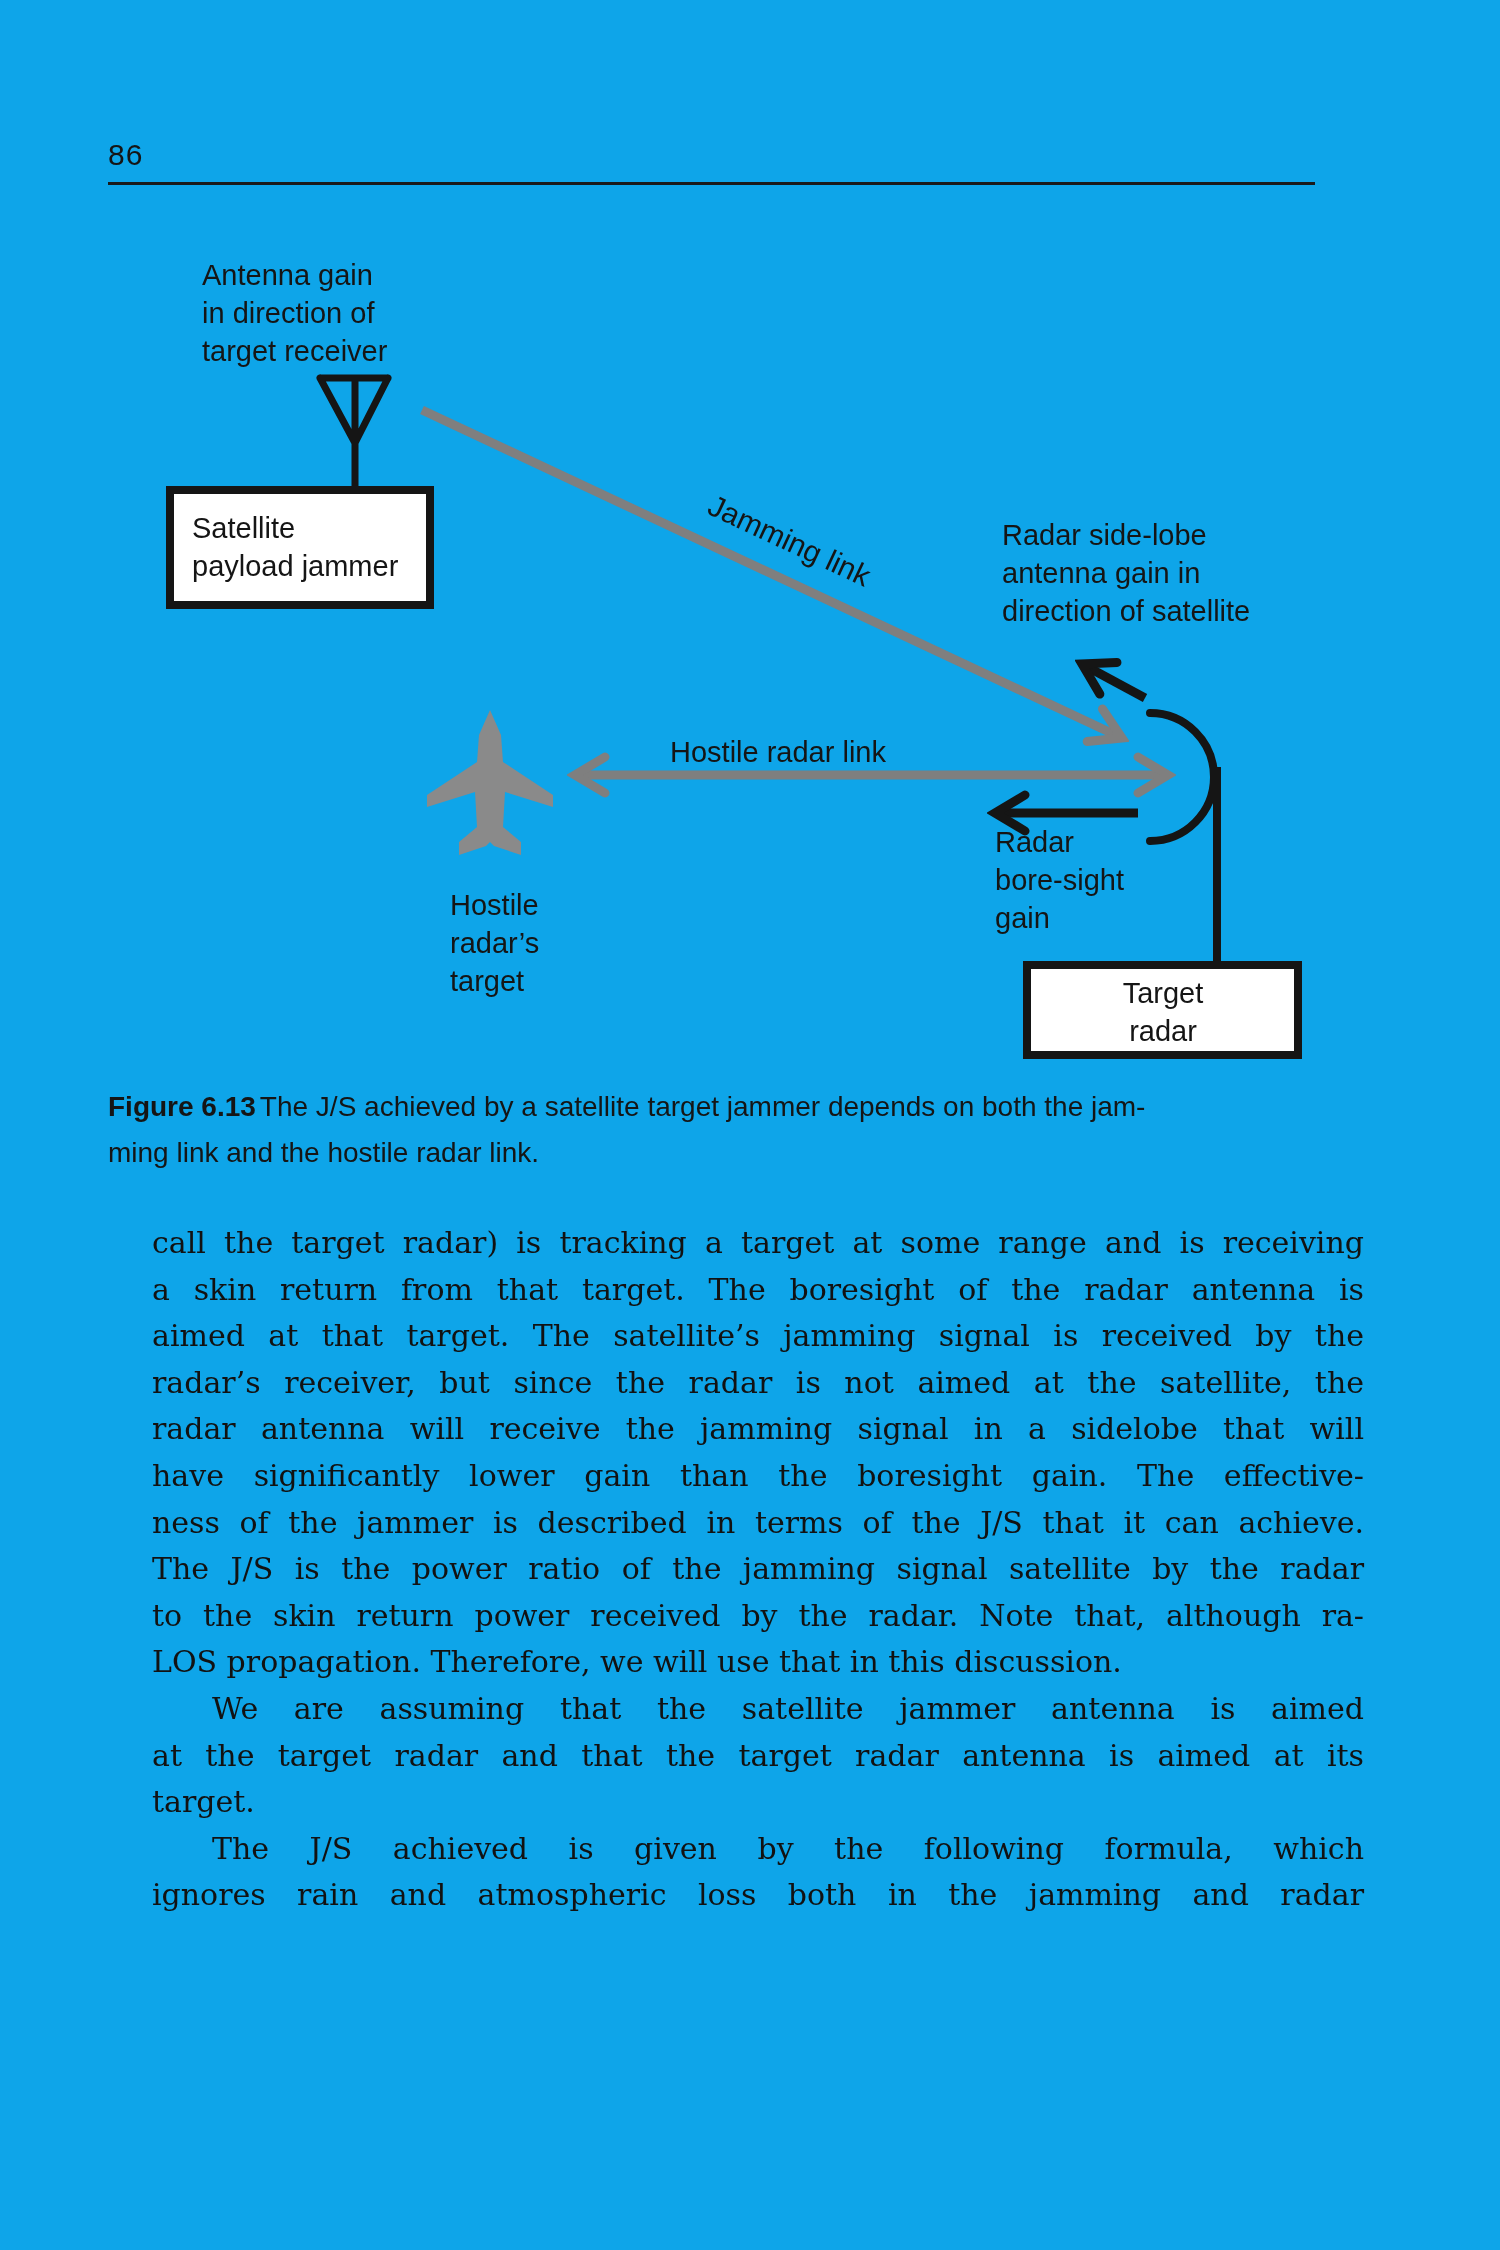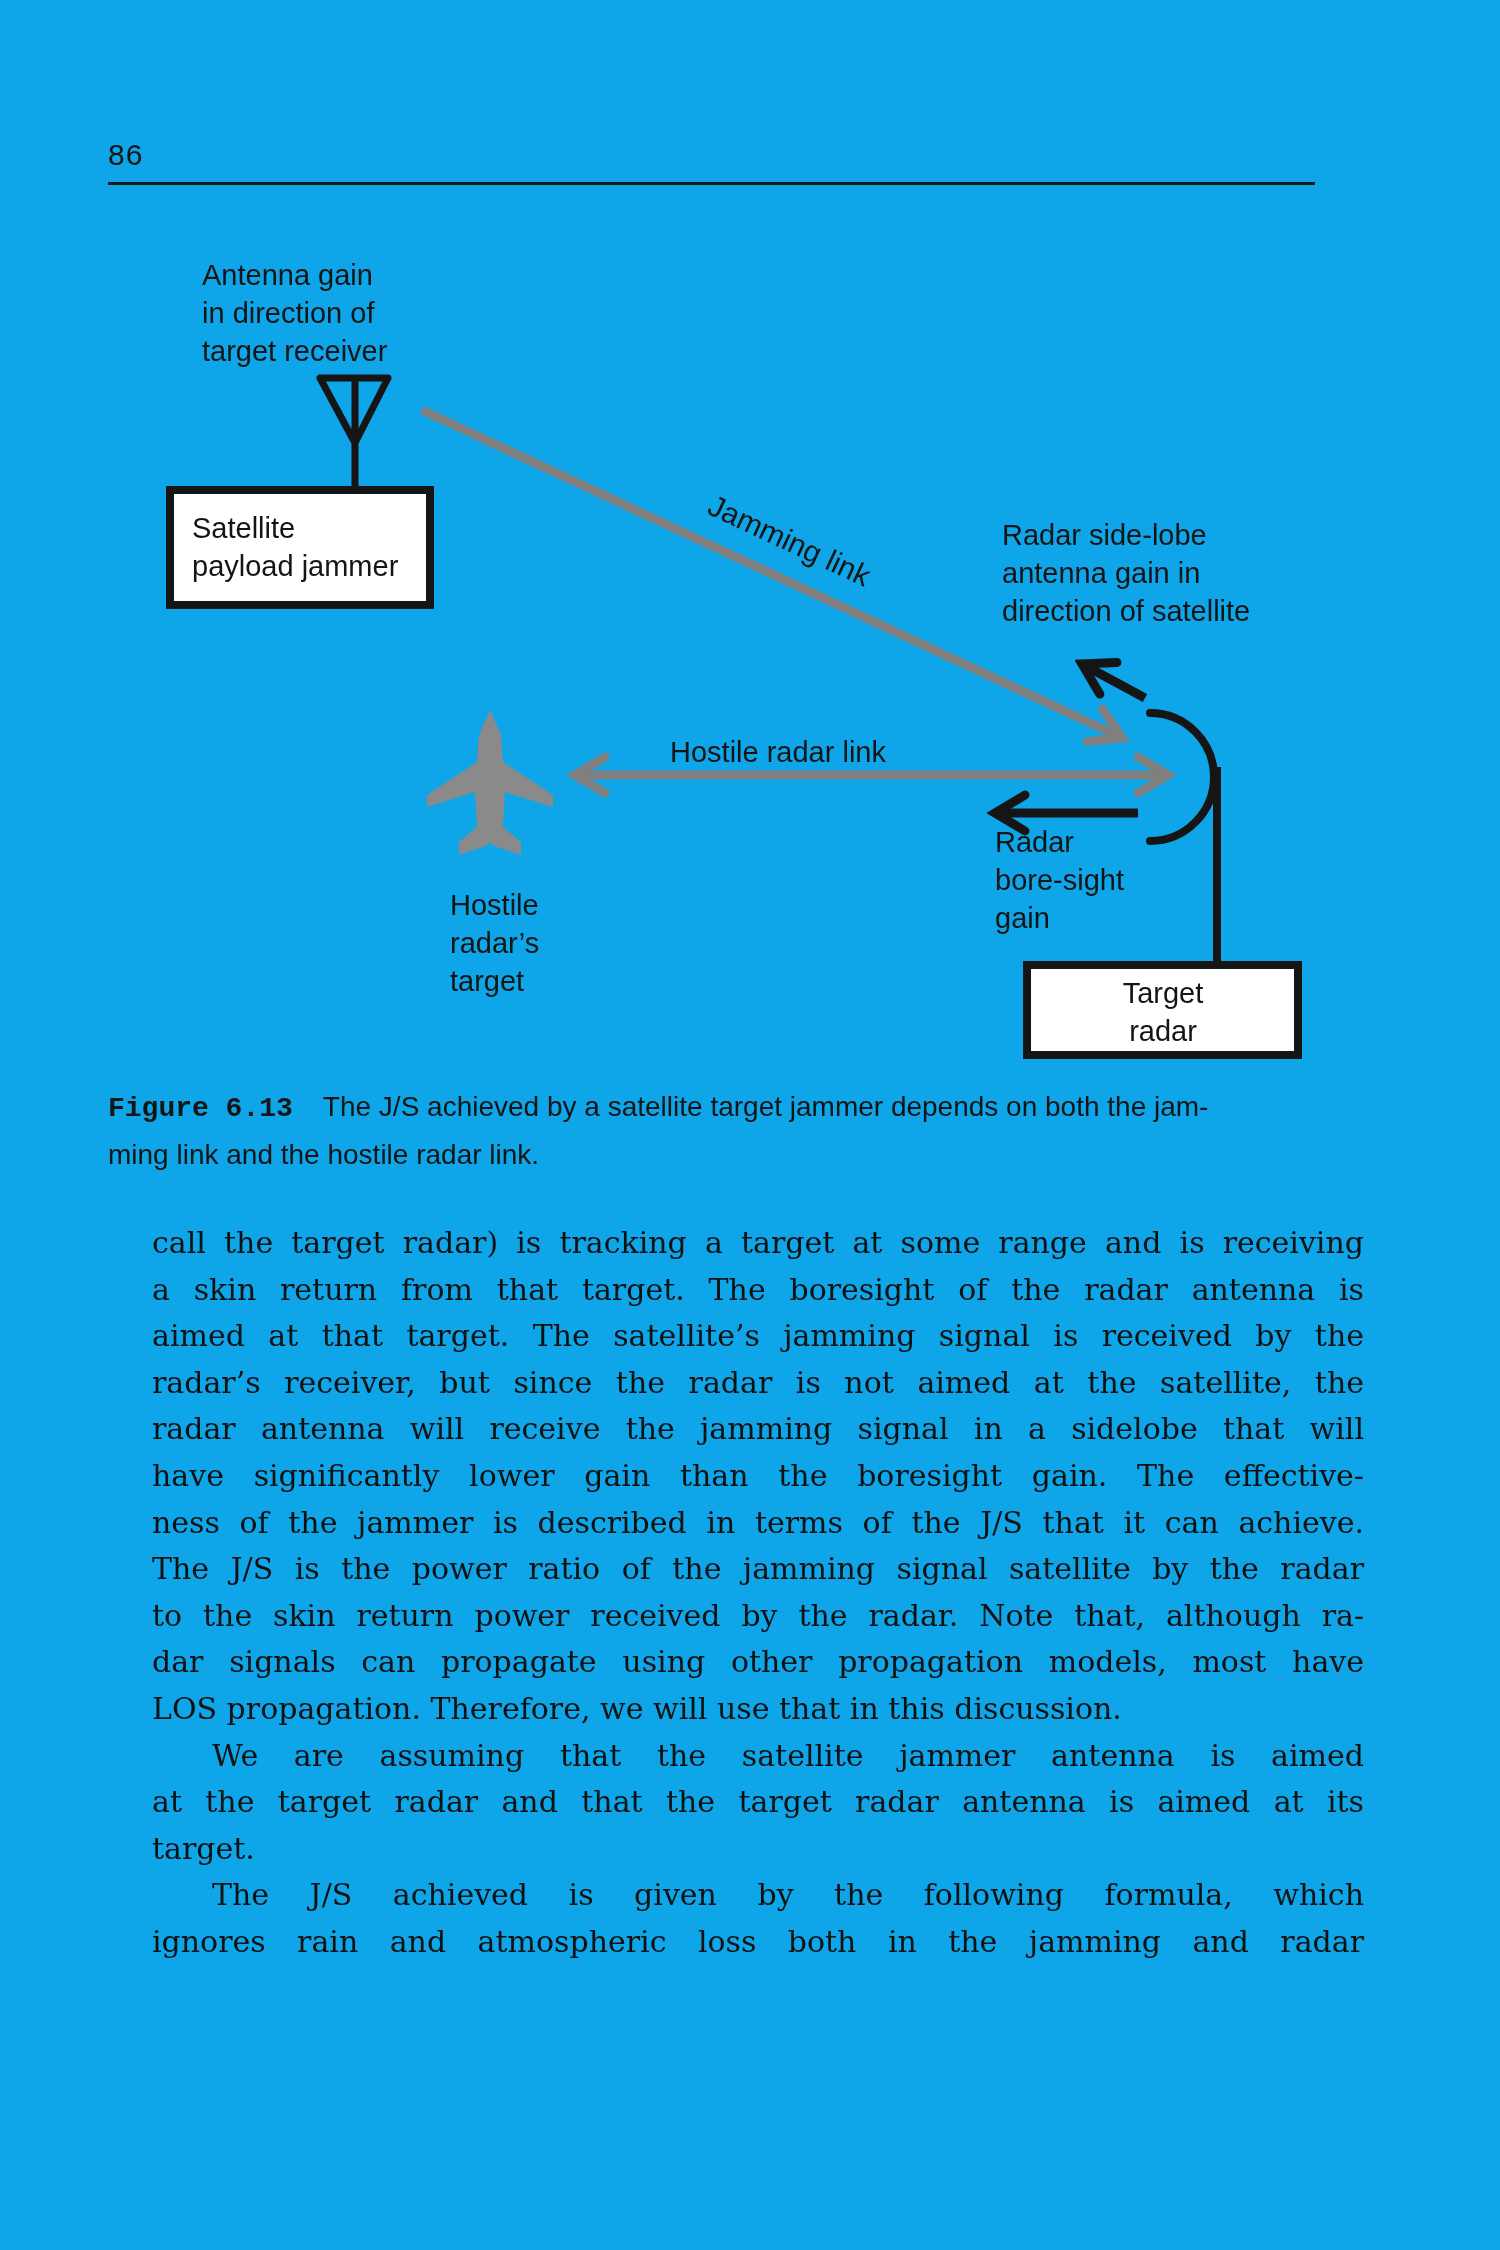--- a/index.html
+++ b/index.html
@@ -11,21 +11,21 @@
   .hdr .pagenum{position:absolute;left:0;top:0;}
   .hdr .title{position:absolute;left:0;right:0;top:0;text-align:center;}
   
   .fig{position:absolute;left:0;top:230px;}
   .fig text{font-family:"Liberation Sans",sans-serif;font-size:29px;fill:#151515;}
   .fig text.rot{font-size:30px;}
   
   .caption{position:absolute;left:108px;top:1084px;width:1260px;
            font-size:28px;line-height:46px;color:#151515;}
   .cap-line{white-space:nowrap;}
-  .cap-label{font-weight:bold;margin-right:30px;font-family:Liberation Mono, monospace;}
+  .cap-label{font-weight:bold;margin-right:4px;}
   
   .bodytxt{position:absolute;left:108px;top:1220px;width:1212px;
            font-family:"DejaVu Serif",serif;font-size:30px;line-height:46.6px;color:#121212;margin-left:44px;}
   .bl{text-align:justify;text-align-last:justify;}
   .bl-last{text-align:left;text-align-last:left;}
   .bl-indent{text-indent:60px;}
 </style>
 </head>
 <body>
 
@@ -105,21 +105,20 @@
     <div>
       <div class="bl">call the target radar) is tracking a target at some range and is receiving</div>
       <div class="bl">a skin return from that target. The boresight of the radar antenna is</div>
       <div class="bl">aimed at that target. The satellite’s jamming signal is received by the</div>
       <div class="bl">radar’s receiver, but since the radar is not aimed at the satellite, the</div>
       <div class="bl">radar antenna will receive the jamming signal in a sidelobe that will</div>
       <div class="bl">have significantly lower gain than the boresight gain. The effective-</div>
       <div class="bl">ness of the jammer is described in terms of the J/S that it can achieve.</div>
       <div class="bl">The J/S is the power ratio of the jamming signal satellite by the radar</div>
       <div class="bl">to the skin return power received by the radar. Note that, although ra-</div>
-      <div class="bl">dar signals can propagate using other propagation models, most have</div>
       <div class="bl-last">LOS propagation. Therefore, we will use that in this discussion.</div>
     </div>
     <div>
       <div class="bl bl-indent">We are assuming that the satellite jammer antenna is aimed</div>
       <div class="bl">at the target radar and that the target radar antenna is aimed at its</div>
       <div class="bl-last">target.</div>
     </div>
     <div>
       <div class="bl bl-indent">The J/S achieved is given by the following formula, which</div>
       <div class="bl">ignores rain and atmospheric loss both in the jamming and radar</div>

